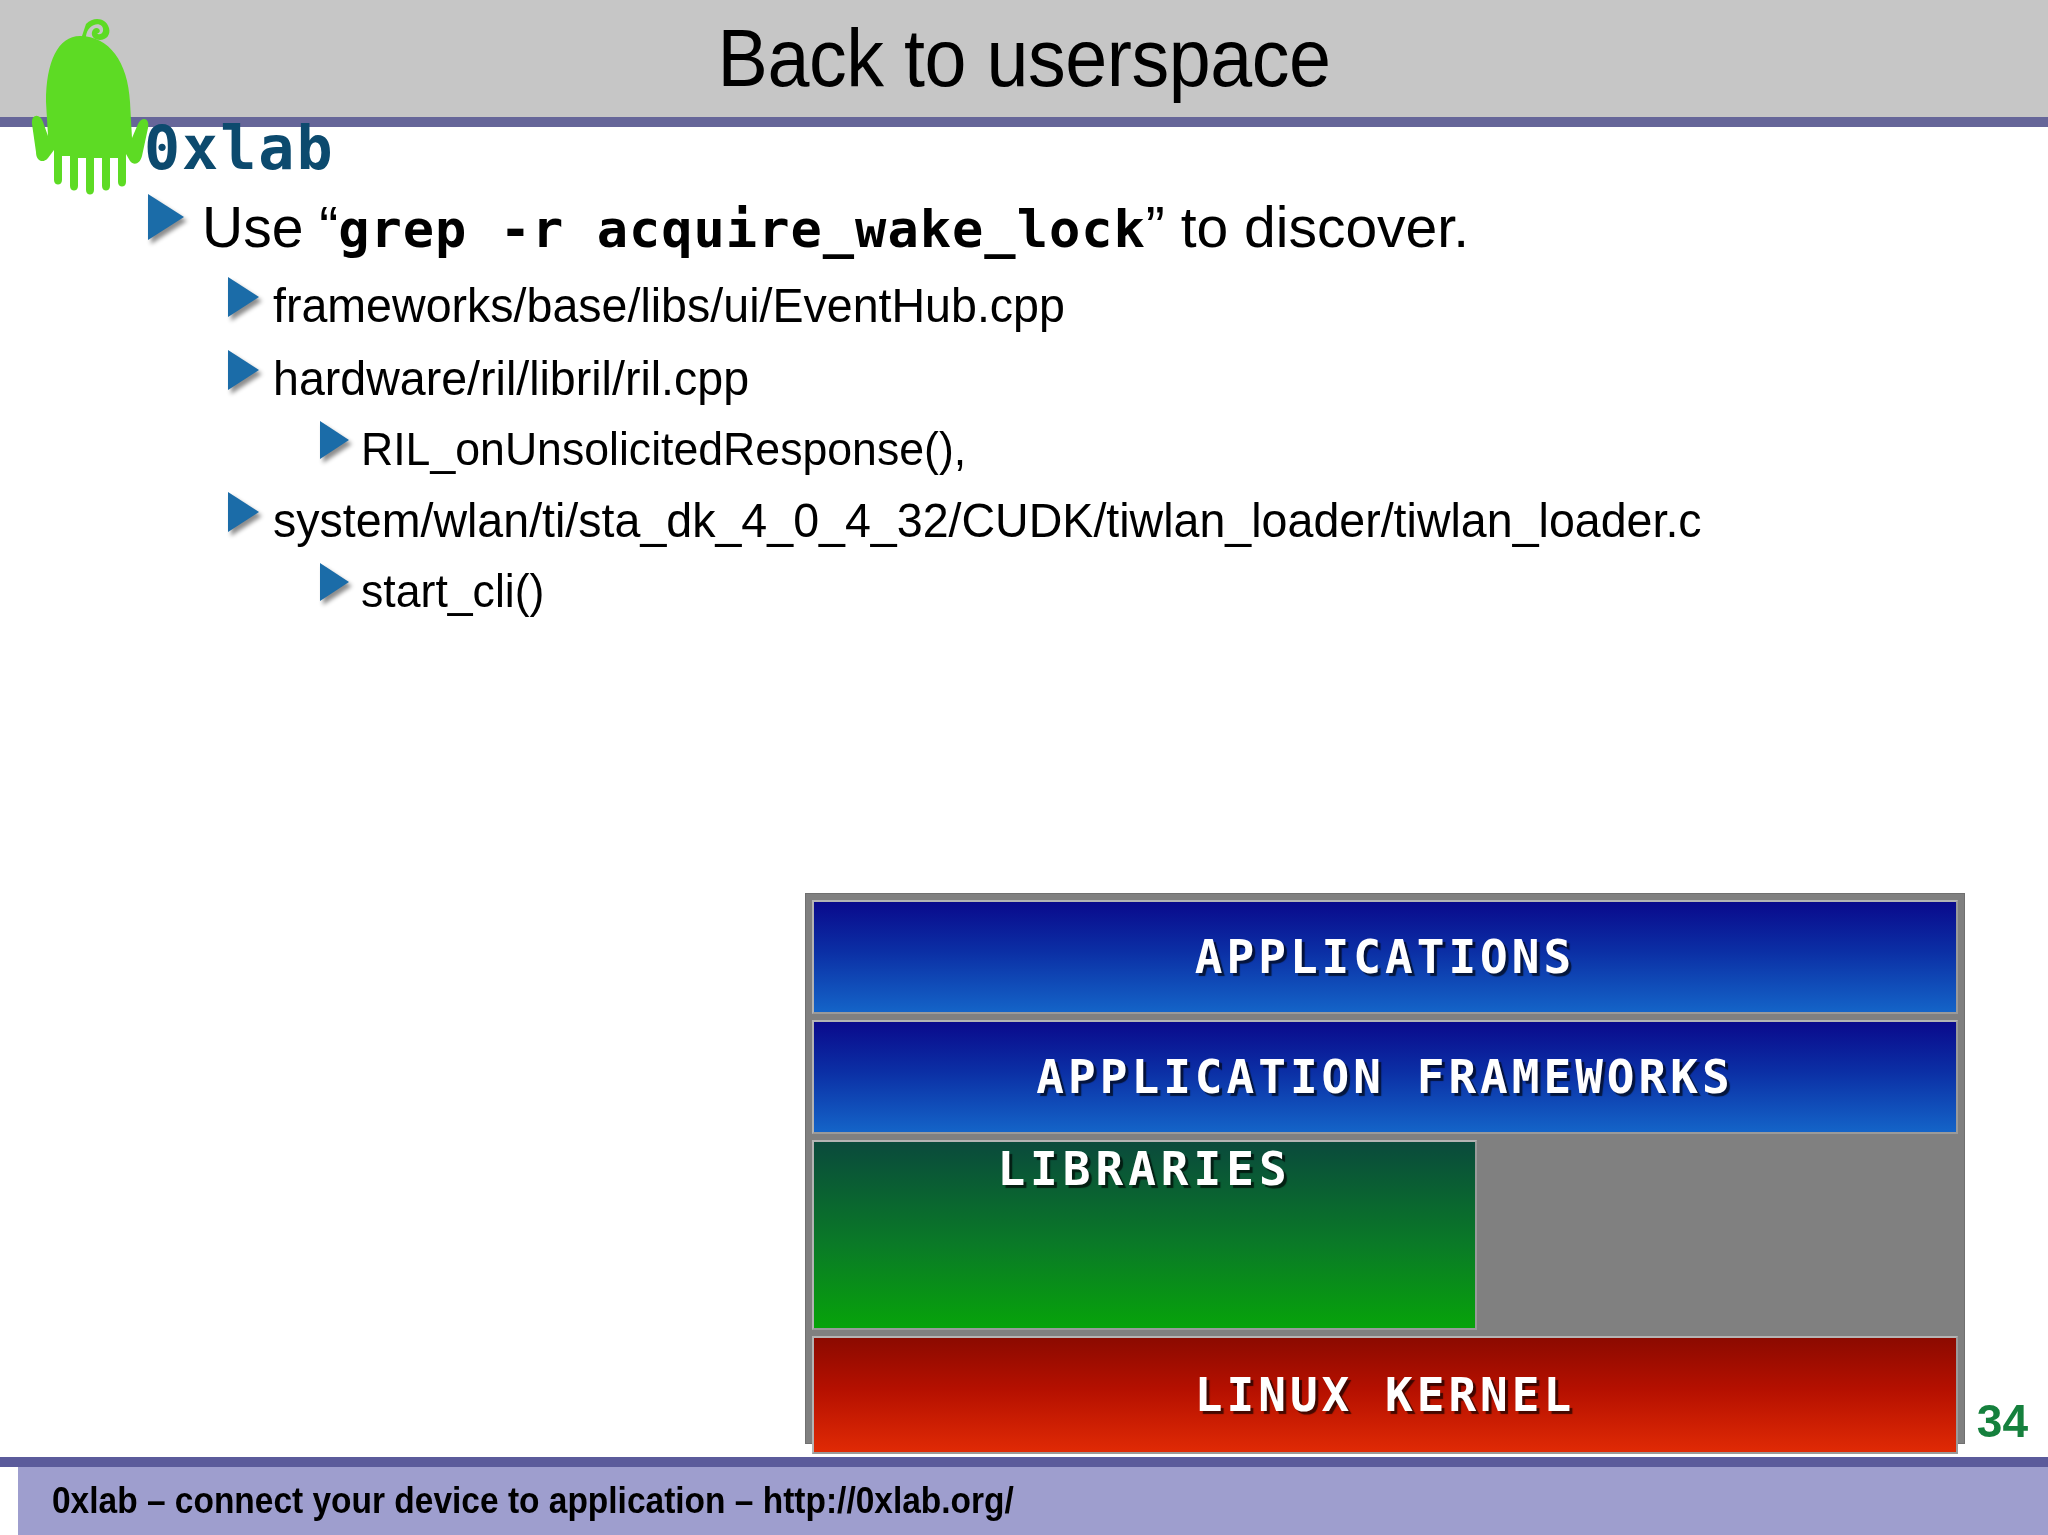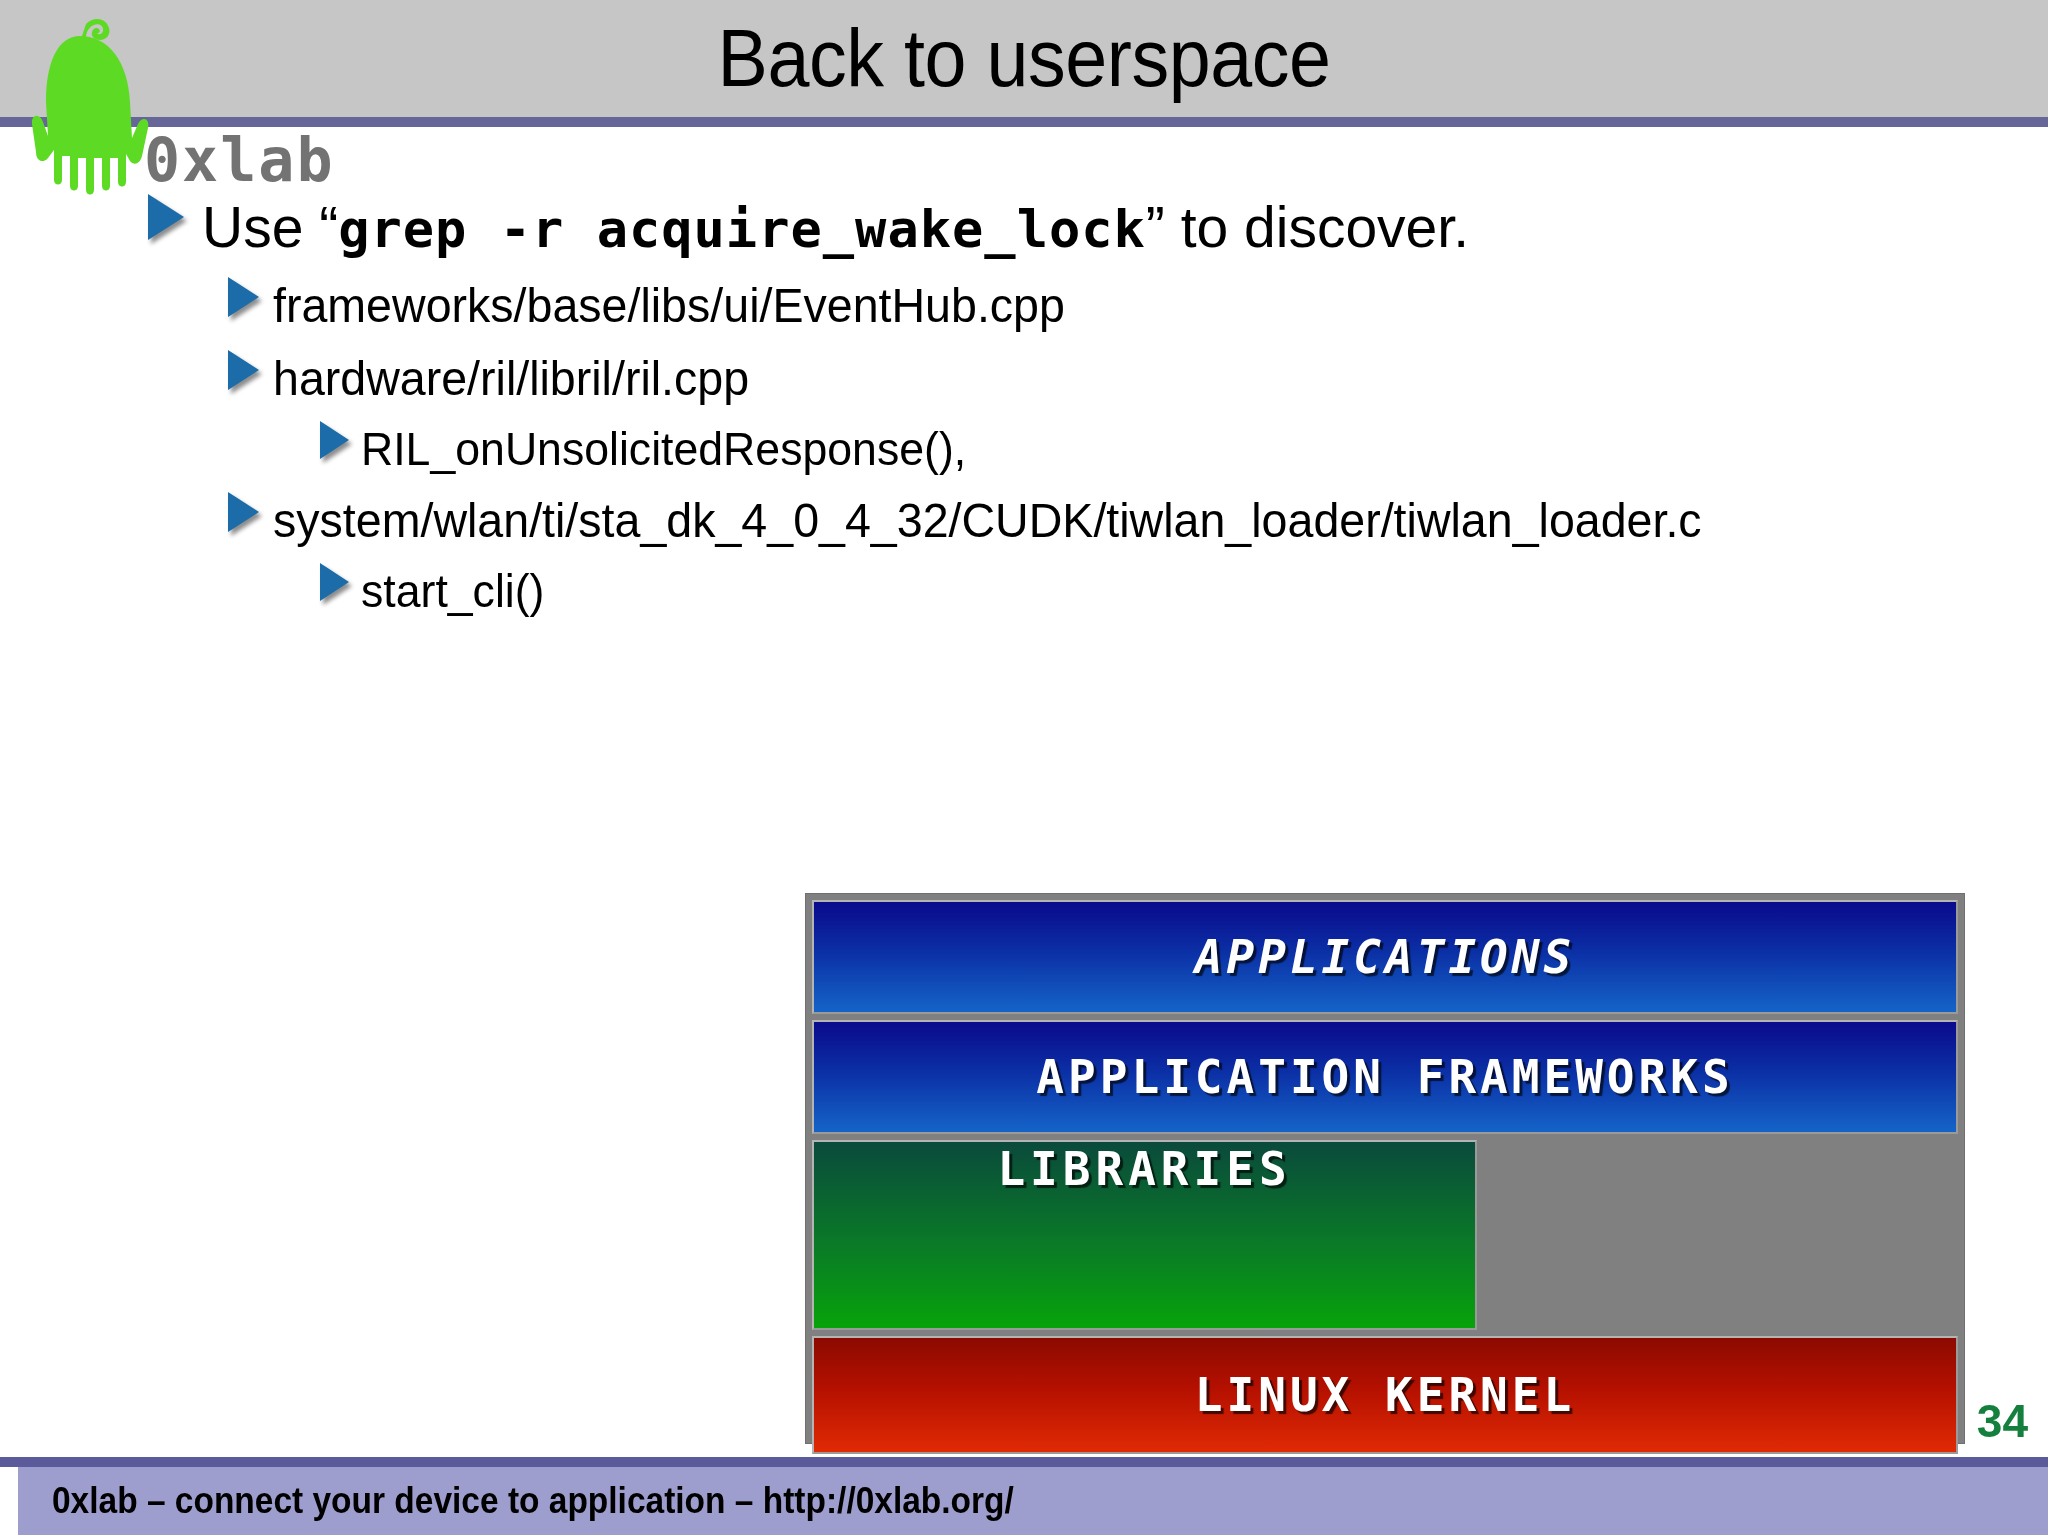--- a/index.html
+++ b/index.html
@@ -44,25 +44,25 @@
 
   
   .logo-wrap {
     position: absolute;
     left: 14px; top: 6px;
     width: 360px; height: 190px;
   }
   .logo-mark { position: absolute; left: 0; top: 0; }
   .logo-word {
     position: absolute;
-    left: 130px; top: 124px;
+    left: 130px; top: 112px;
     font-family: "DejaVu Sans Mono", monospace;
     font-weight: 700;
     font-size: 60px;
-    color: #737373;
+    color: #0c4a6e;
     letter-spacing: 2px;
     line-height: 60px;
   }
 
   
   .content {
     position: absolute;
     left: 0; top: 190px;
     width: 2048px;
   }
@@ -154,21 +154,20 @@
     font-weight: 700;
     font-size: 46px;
     letter-spacing: 4px;
     color: #ffffff;
     text-shadow: 3px 3px 1px rgba(0,0,0,0.65);
     white-space: nowrap;
   }
   .l-apps {
     height: 114px;
     background: linear-gradient(to bottom, #0a0a8c 0%, #0b2fa5 45%, #1464c8 100%);
-    font-style: italic;
   }
   .l-frame {
     height: 114px;
     margin-top: 6px;
     background: linear-gradient(to bottom, #0a0a8c 0%, #0b2fa5 45%, #1464c8 100%);
   }
   .l-mid {
     height: 190px;
     margin-top: 6px;
     position: relative;

